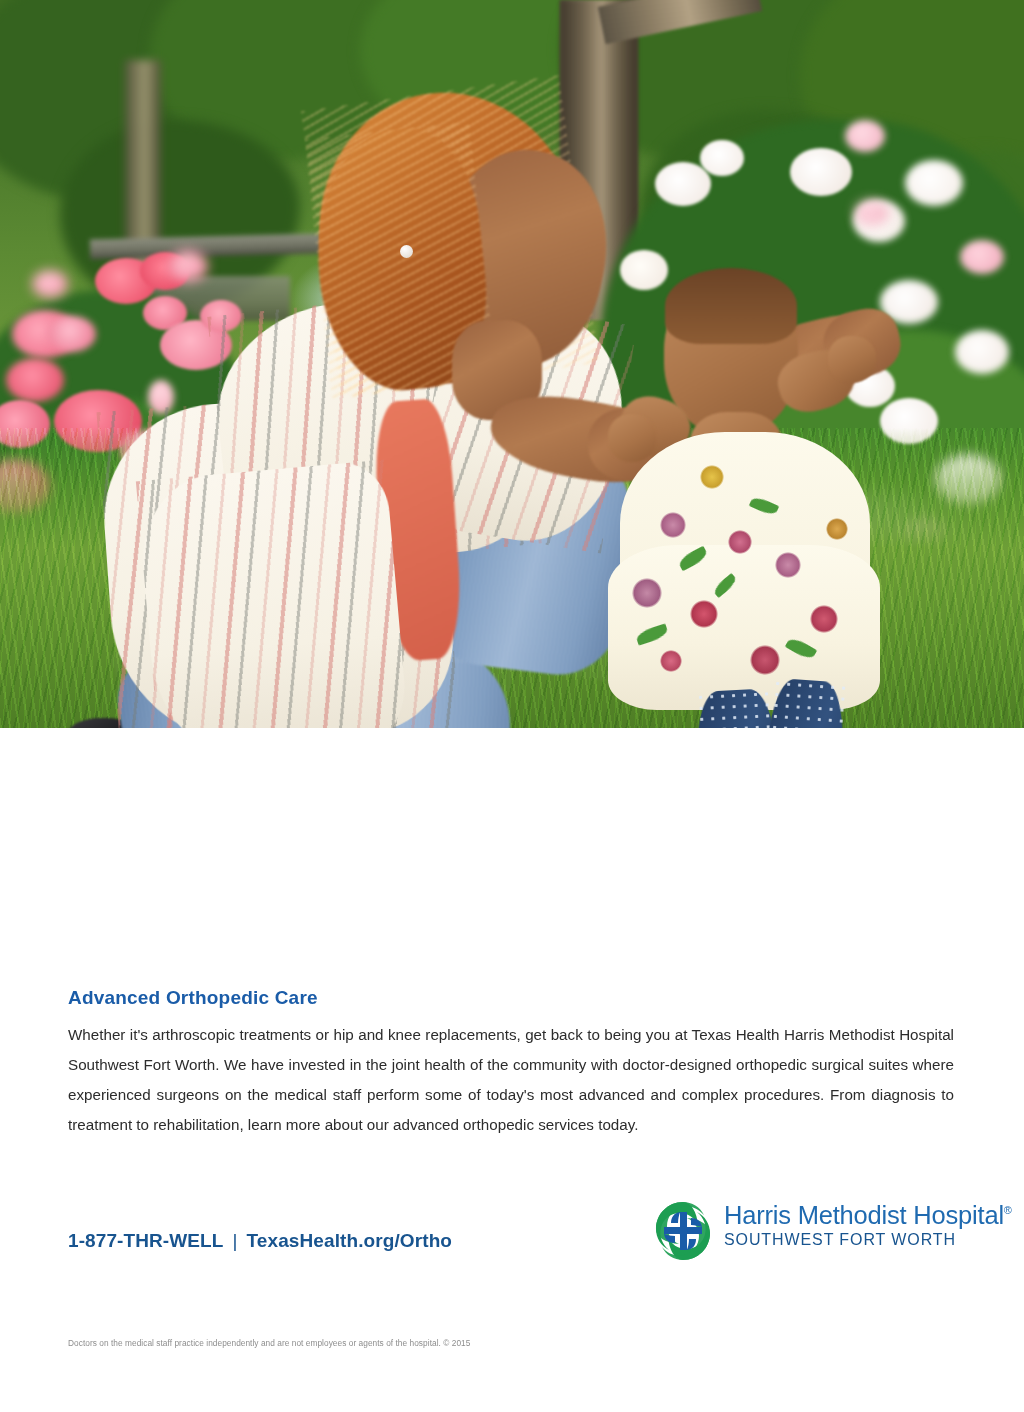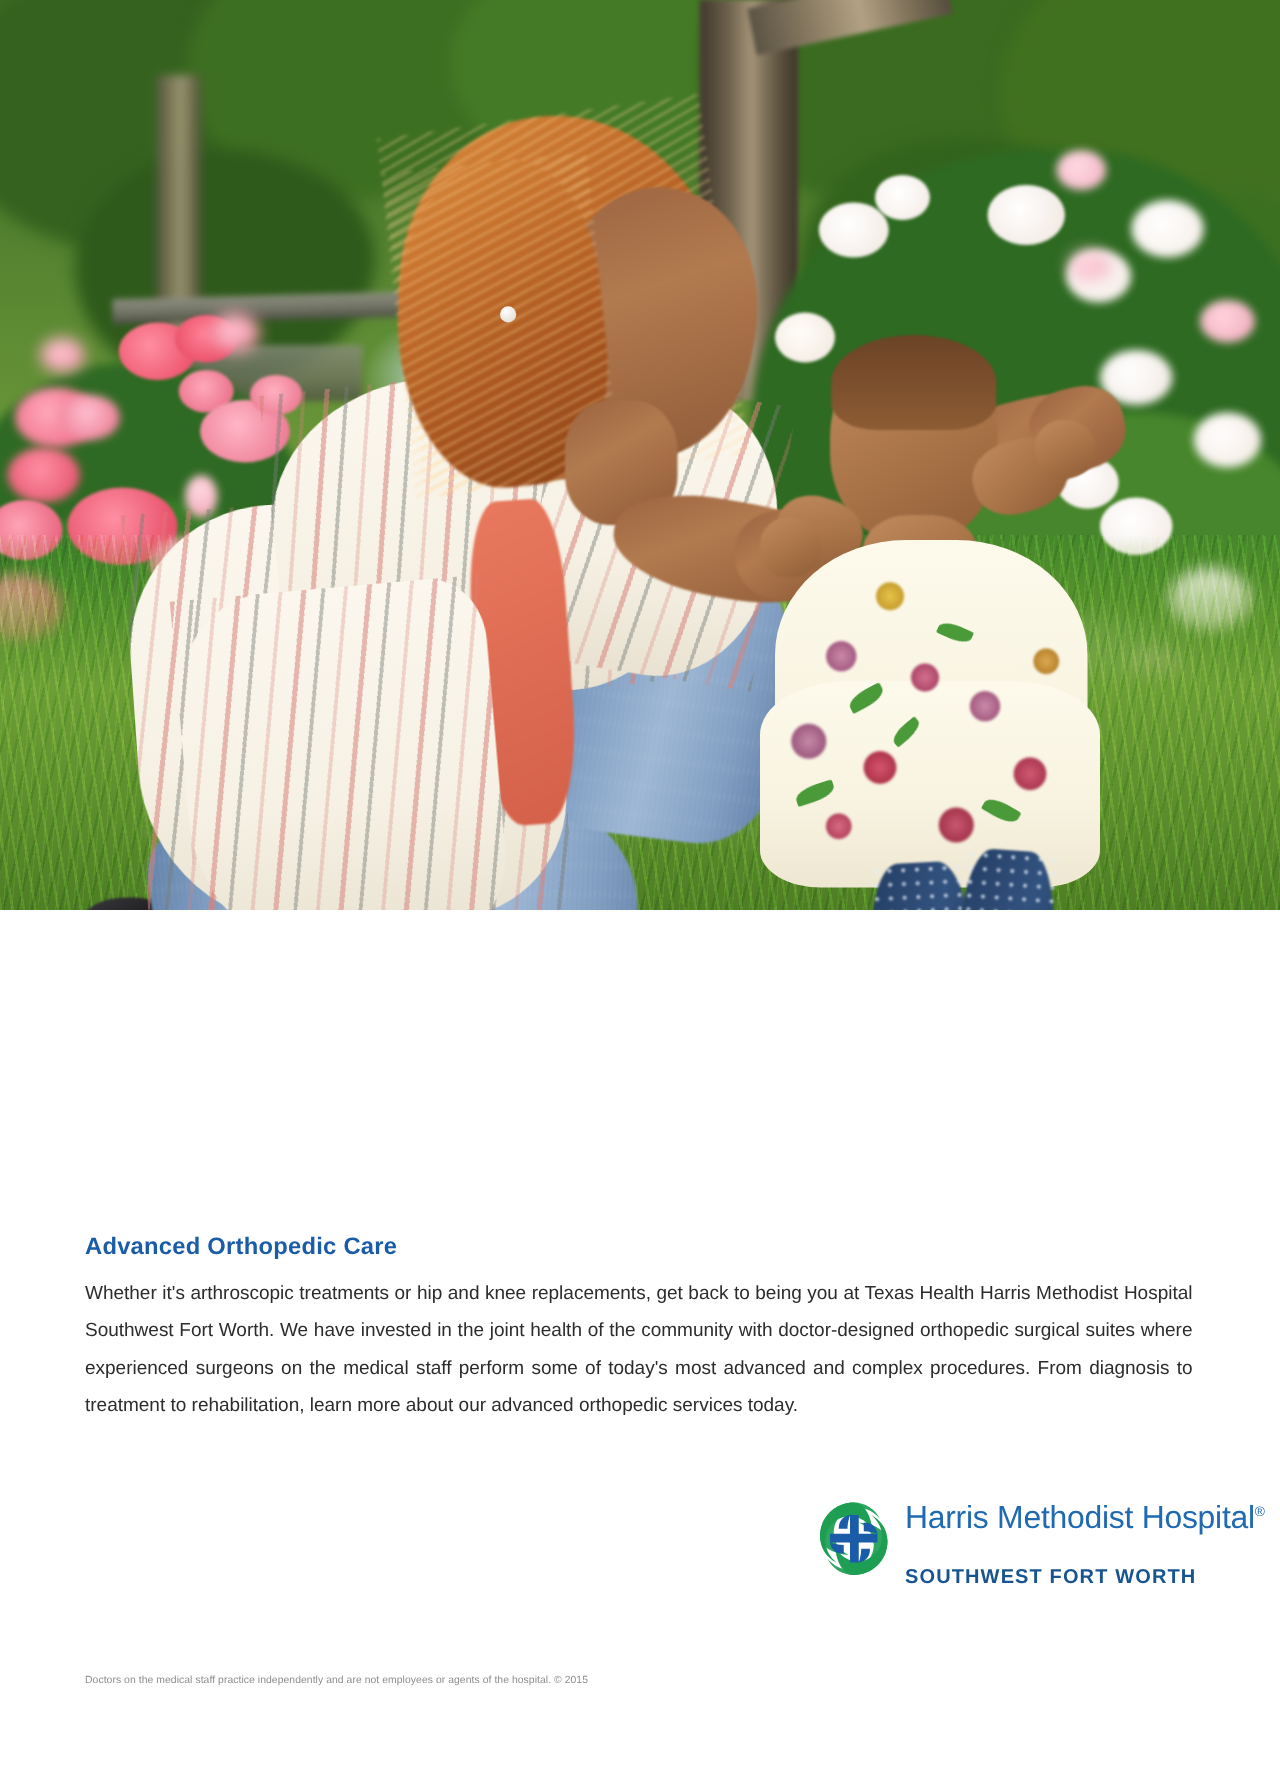--- a/index.html
+++ b/index.html
@@ -255,22 +255,22 @@
   .logo-l1 {
     color: #1a5ca8; font-size: 29px; font-weight: bold;
     line-height: 30px; letter-spacing: -.3px;
   }
   .logo-l2 {
     color: #1f6ab0; font-size: 25.5px; font-weight: 400;
     line-height: 29px; letter-spacing: -.2px; white-space: nowrap;
   }
   .logo-l2 sup { font-size: 11px; vertical-align: super; }
   .logo-l3 {
-    color: #18548f; font-size: 16px; font-weight: 700;
-    line-height: 20px; letter-spacing: .9px; margin-top: 22px;
+    color: #18548f; font-size: 16px; font-weight: 400;
+    line-height: 20px; letter-spacing: .9px;
   }
   .disclaimer {
     position: absolute;
     left: 68px; top: 398px;
     color: #8d8d8d;
     font-size: 8.3px;
     letter-spacing: .05px;
     font-weight: 400;
     text-align: right;
   }
@@ -408,20 +408,23 @@
     <div class="banner-text">Get back to where you belong.</div>
   </div>
 </div>
 
 <div class="content">
 
   <div class="headline">Advanced Orthopedic Care</div>
 
   <div class="body-copy">Whether it's arthroscopic treatments or hip and knee replacements, get back to being you at Texas Health Harris Methodist Hospital Southwest Fort Worth. We have invested in the joint health of the community with doctor-designed orthopedic surgical suites where experienced surgeons on the medical staff perform some of today's most advanced and complex procedures. From diagnosis to treatment to rehabilitation, learn more about our advanced orthopedic services today.</div>
 
+  <div class="contact">
+    <span>1-877-THR-WELL</span><span class="sep">|</span><span>TexasHealth.org/Ortho</span>
+  </div>
 
   <div class="logo">
     <div class="logo-mark">
       <svg viewBox="0 0 66 66" width="66" height="66" aria-hidden="true">
 
         <path d="M33 4 C18 4 6 16 6 31 C6 40 11 48 19 52 C12 46 9 38 11 30 C13 21 21 15 30 15 C38 15 45 20 48 27 C47 14 41 4 33 4 Z" fill="#1d9e52"></path>
         <path d="M33 62 C48 62 60 50 60 35 C60 26 55 18 47 14 C54 20 57 28 55 36 C53 45 45 51 36 51 C28 51 21 46 18 39 C19 52 25 62 33 62 Z" fill="#1d9e52"></path>
         <path d="M6 31 C6 16 18 4 33 4 C42 4 50 9 54 17 C48 10 40 7 32 9 C23 11 17 19 17 28 C17 36 22 43 29 46 C16 45 6 39 6 31 Z" fill="#1d9e52" opacity="0.92"></path>
         <path d="M60 35 C60 50 48 62 33 62 C24 62 16 57 12 49 C18 56 26 59 34 57 C43 55 49 47 49 38 C49 30 44 23 37 20 C50 21 60 27 60 35 Z" fill="#1d9e52" opacity="0.92"></path>
 

